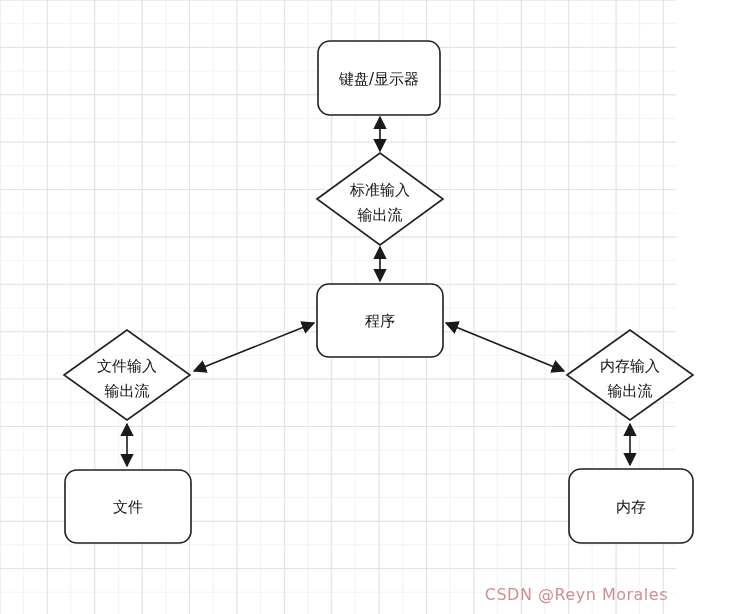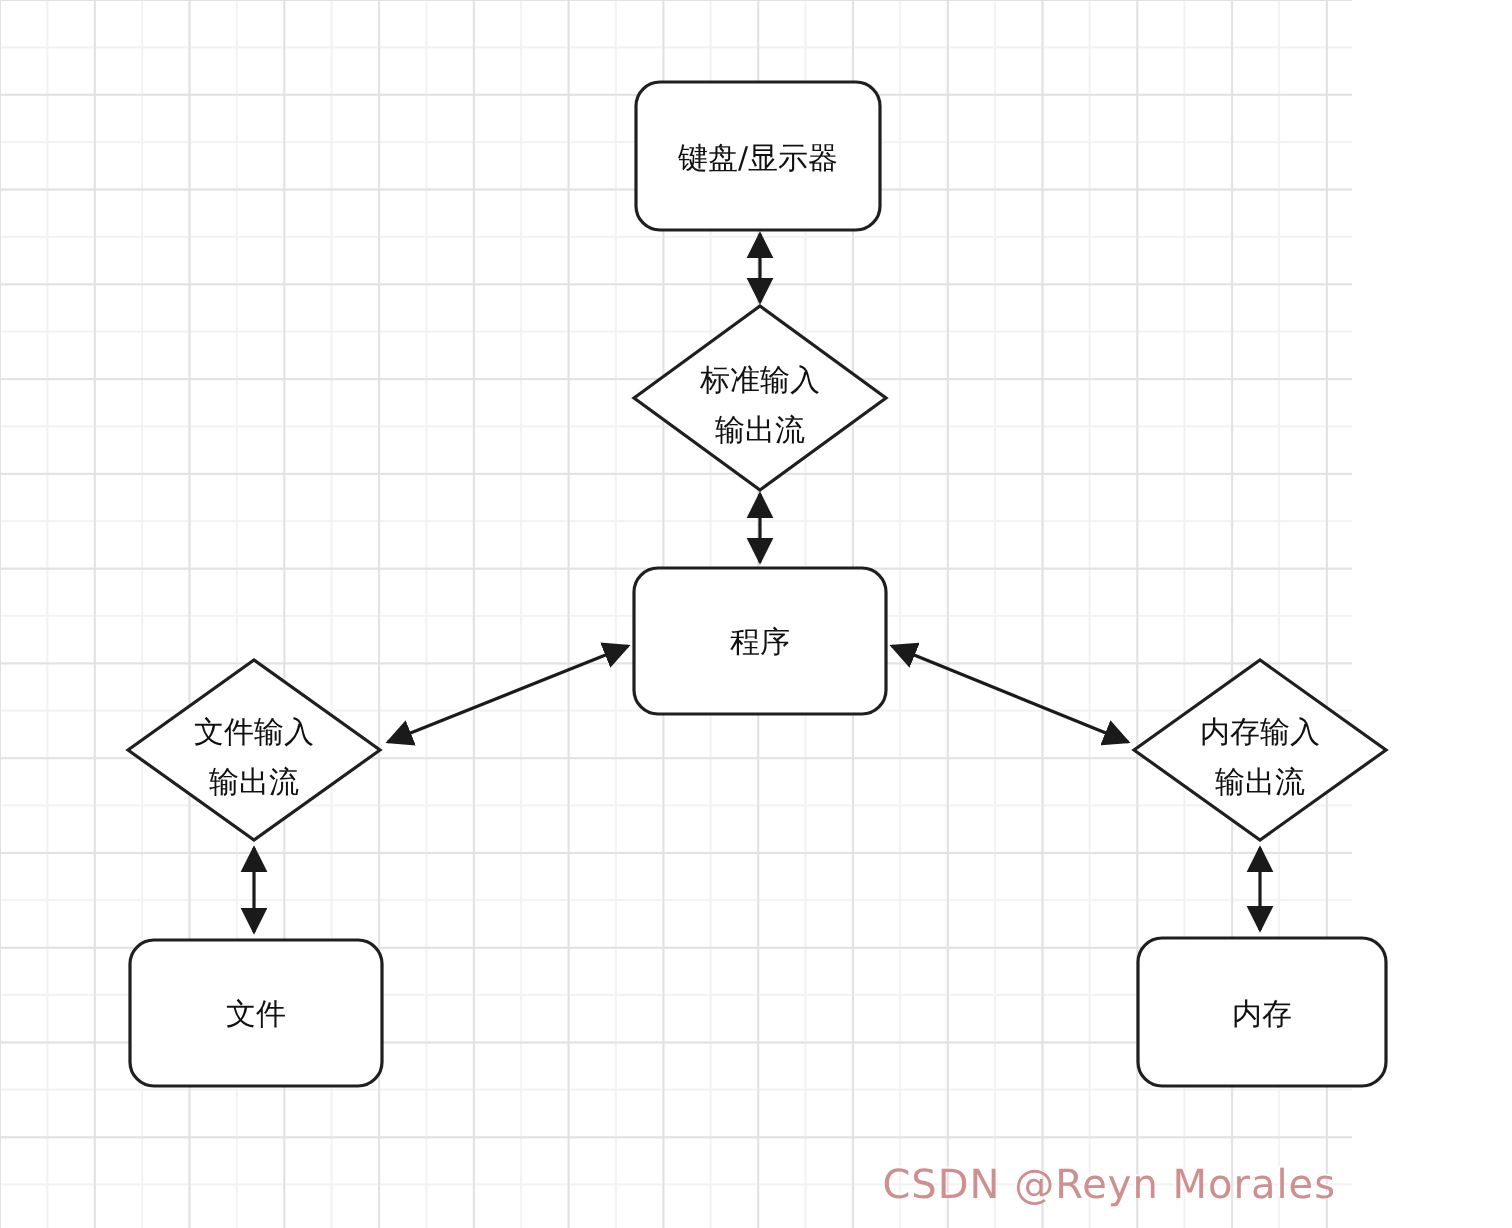--- a/index.html
+++ b/index.html
@@ -48,21 +48,21 @@
     fill: var(--label-text);
     font-size: 15px;
     font-family: "DejaVu Sans", "Liberation Sans", sans-serif;
     text-anchor: middle;
     dominant-baseline: central;
   }
   .watermark {
     position: absolute;
     right: 8px;
     bottom: 10px;
-    font-size: 20px;
+    font-size: 16px;
     letter-spacing: 0.5px;
     color: var(--watermark);
     text-shadow: -1px -1px 0 rgba(255,255,255,0.9);
     white-space: nowrap;
   }
 </style>
 </head>
 <body>
 
 <div class="canvas">

